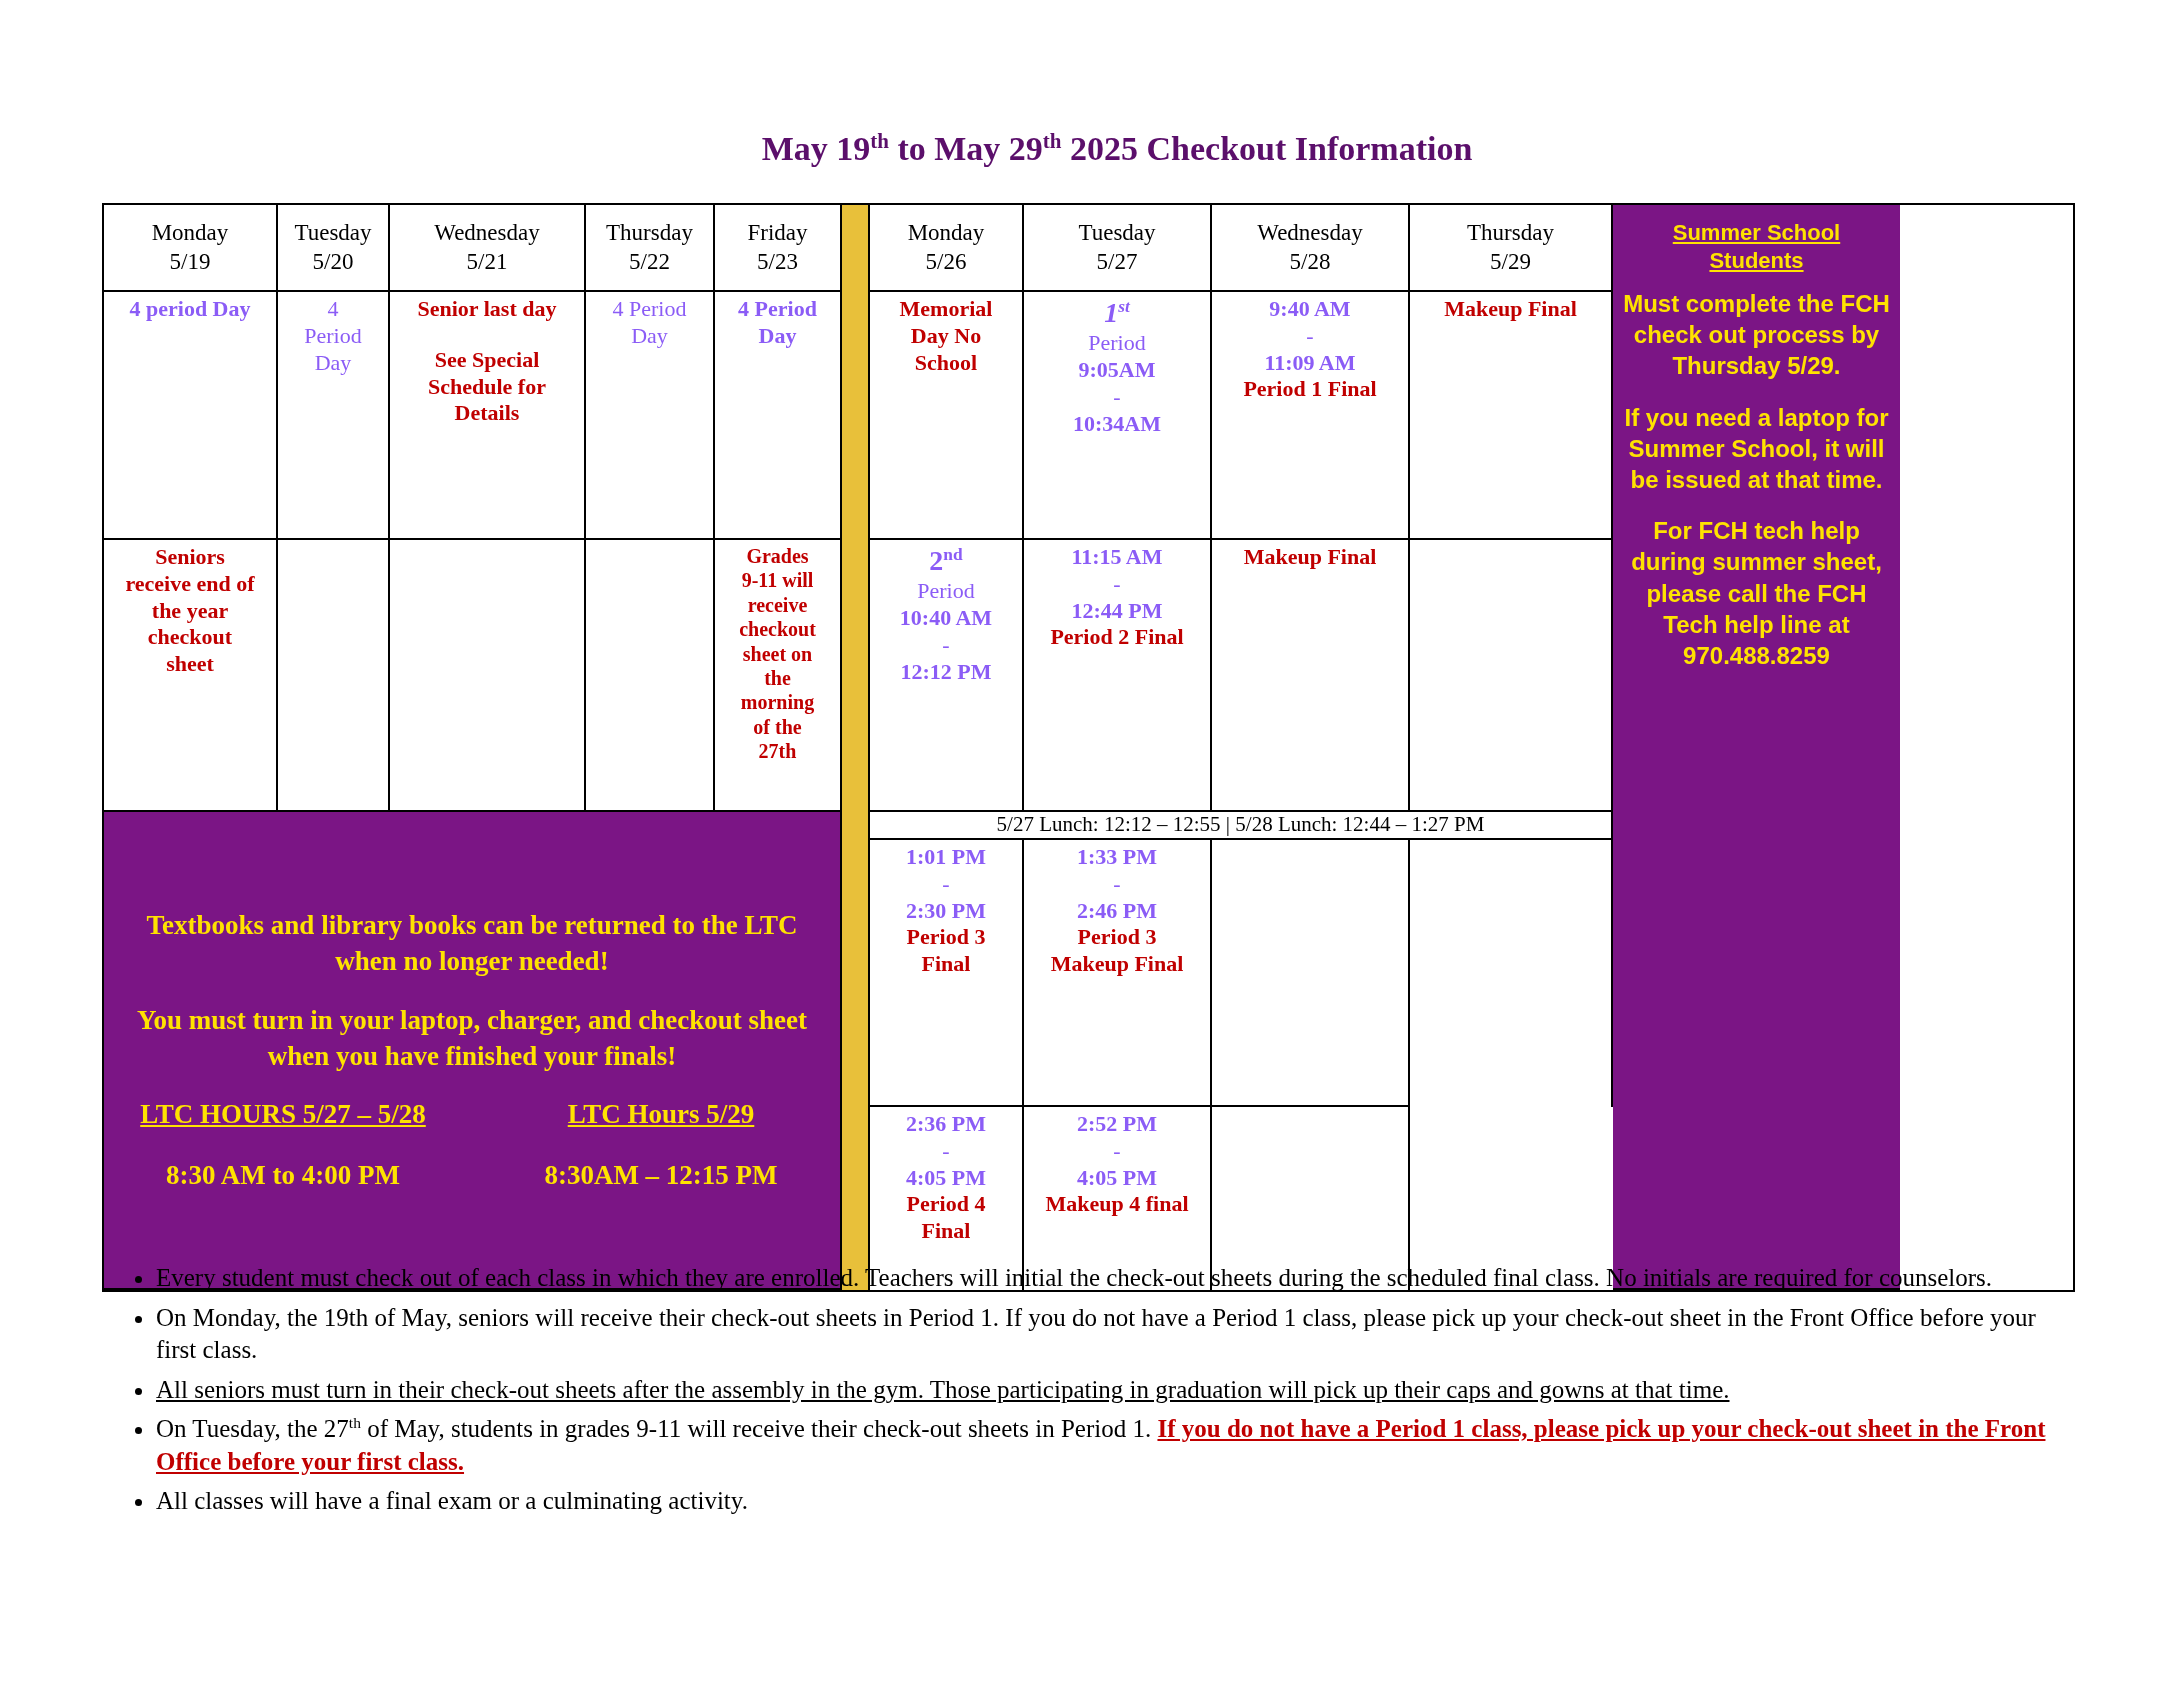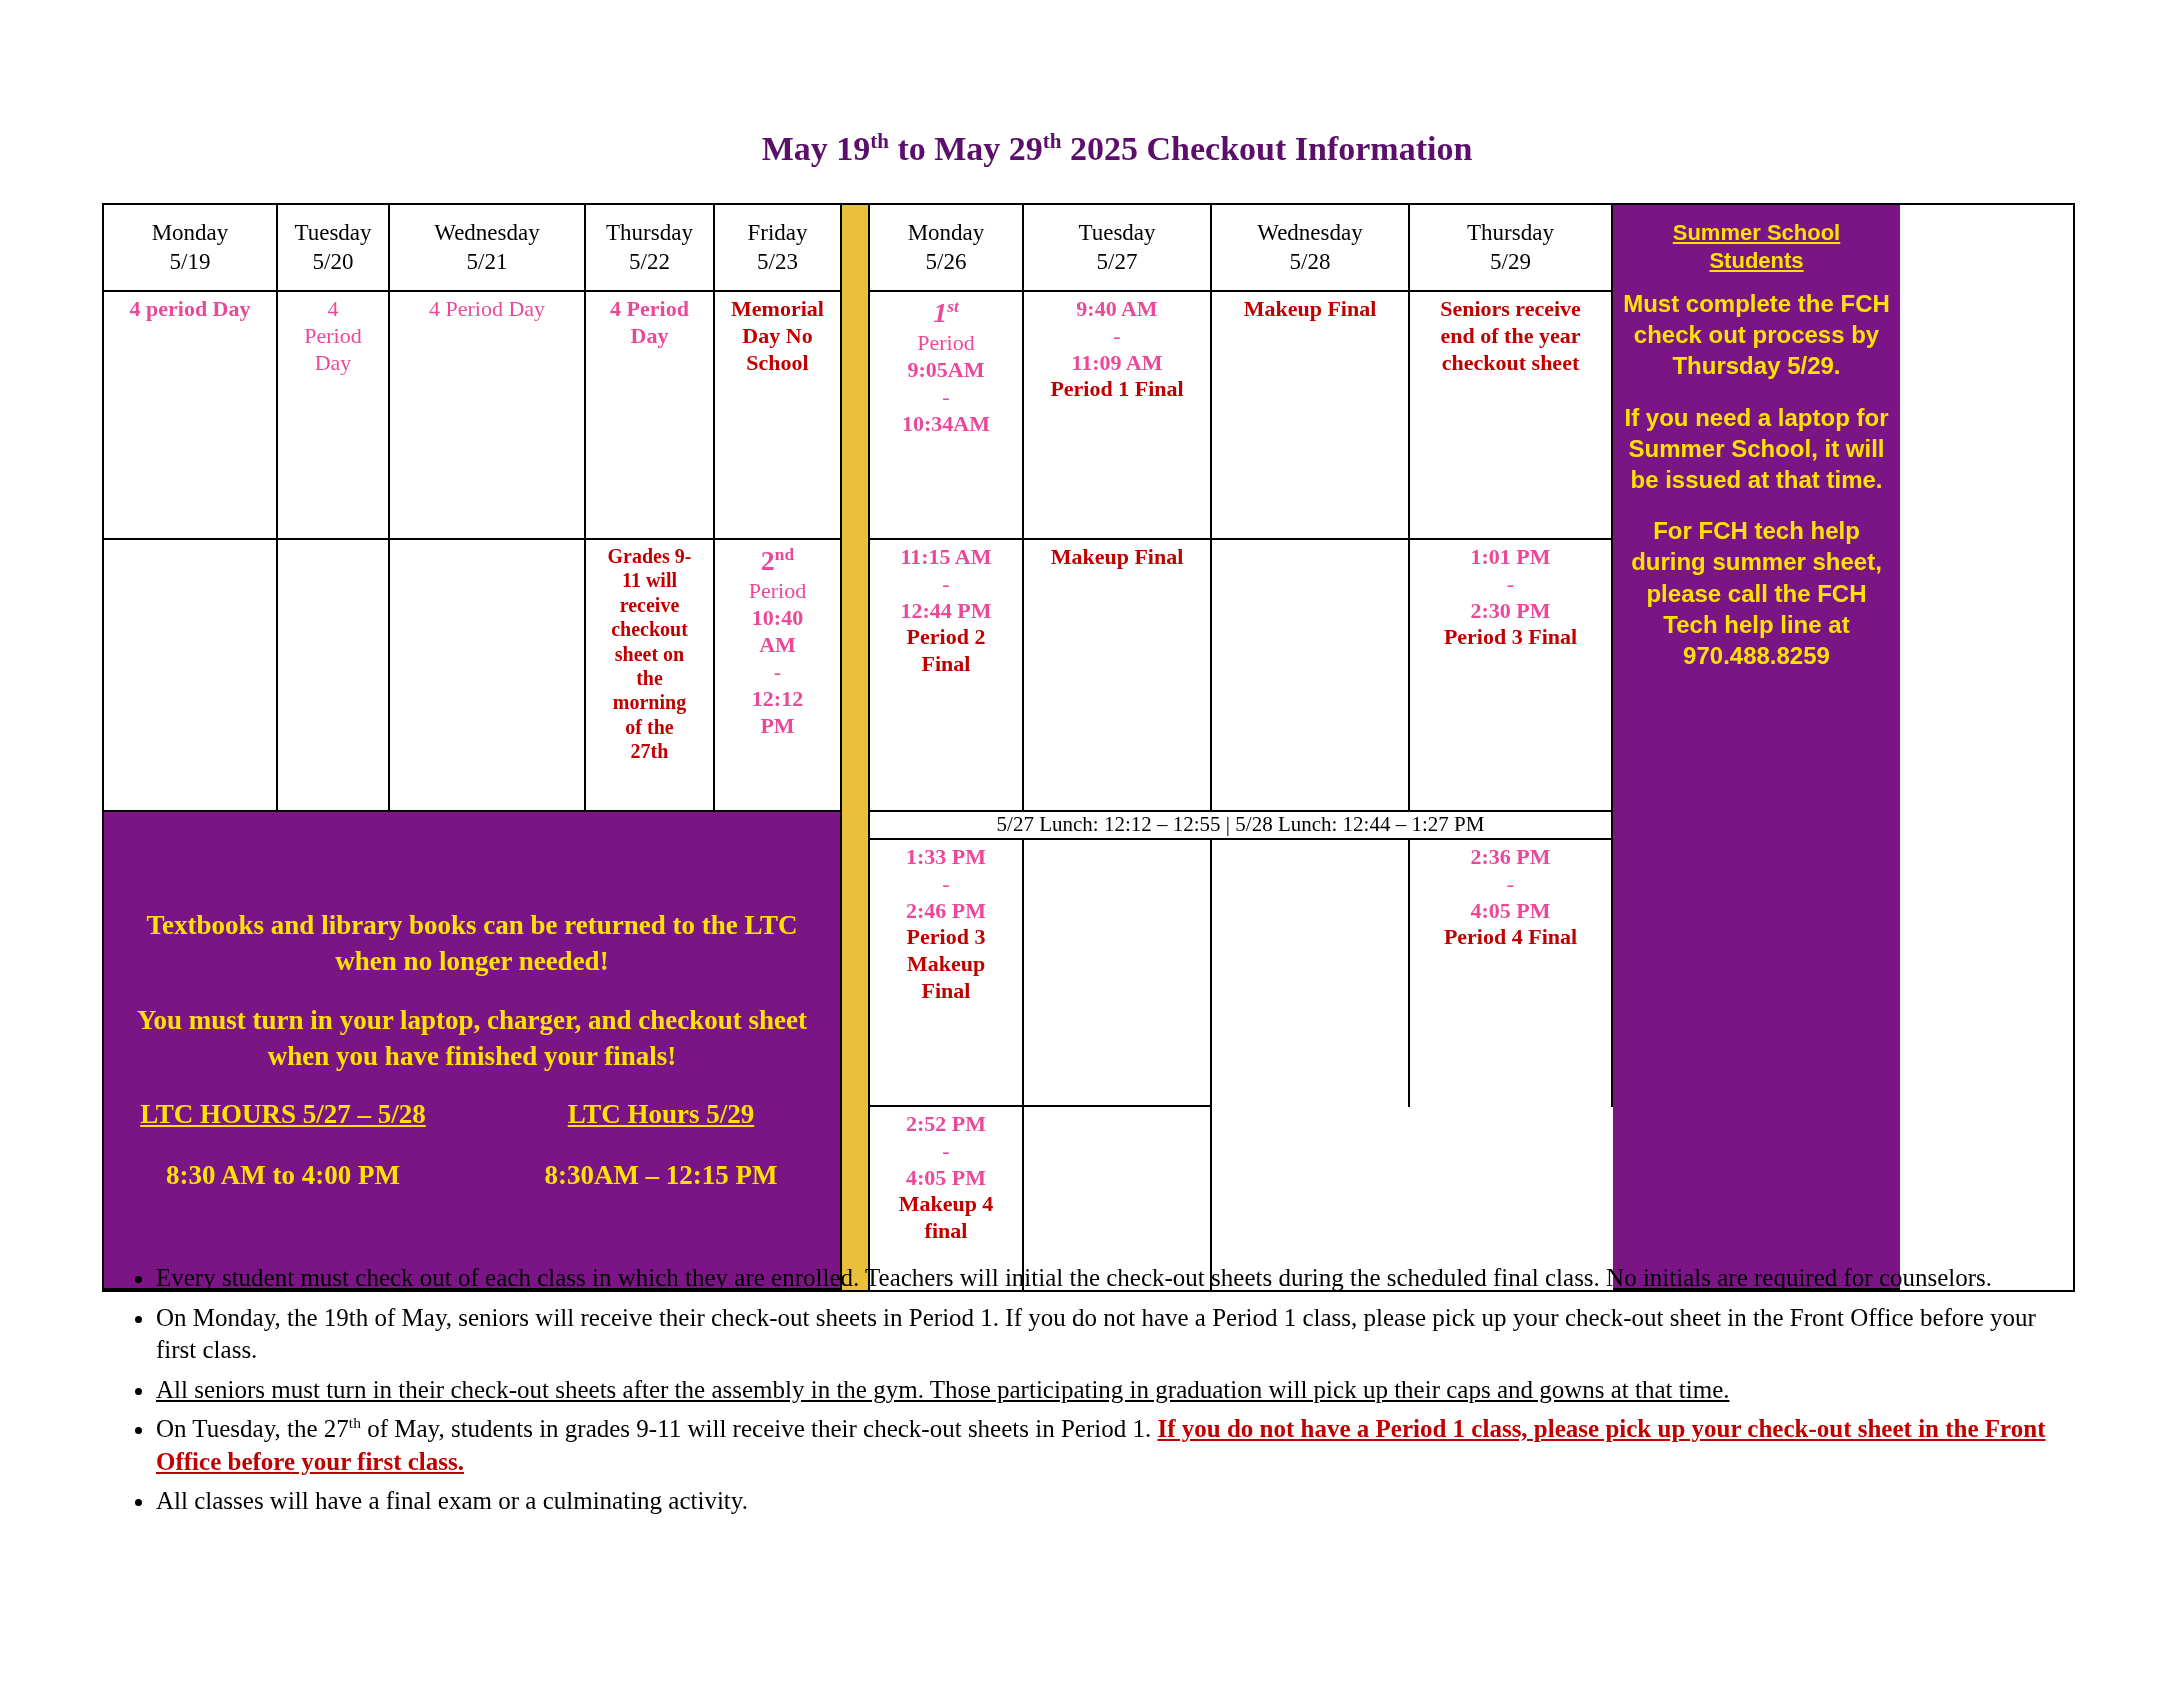--- a/index.html
+++ b/index.html
@@ -60,21 +60,21 @@
   .nb-r { border-right: none; }
   .nb-b { border-bottom: none; }
   .hdr {
     font-size: 23px;
     display: flex;
     flex-direction: column;
     align-items: center;
     justify-content: center;
   }
   .red { color: #c00000; font-weight: bold; }
-  .blk { color: #ec4899; }
+  .blk { color: #8b5cf6; }
   .bold { font-weight: bold; }
   .gold-strip {
     background: #e8c03a;
     border-right: 2px solid #000;
     border-bottom: none;
   }
   .top-align {
     display: flex;
     flex-direction: column;
     align-items: center;
@@ -224,20 +224,26 @@
     </div>
 
     <div class="cell">
       <div class="top-align" style="justify-content:flex-start;">
         <span class="bold blk">4 period Day</span>
       </div>
     </div>
     <div class="cell">
       <div class="top-align">
         <span class="blk">4 Period Day</span>
+      </div>
+    </div>
+    <div class="cell">
+      <div class="top-align">
+        <span class="red">Senior last day</span>
+        <span class="red" style="margin-top:24px;">See Special Schedule for Details</span>
       </div>
     </div>
     <div class="cell">
       <div class="top-align">
         <span class="blk">4 Period Day</span>
       </div>
     </div>
     <div class="cell">
       <div class="top-align">
         <span class="blk bold">4 Period Day</span>

